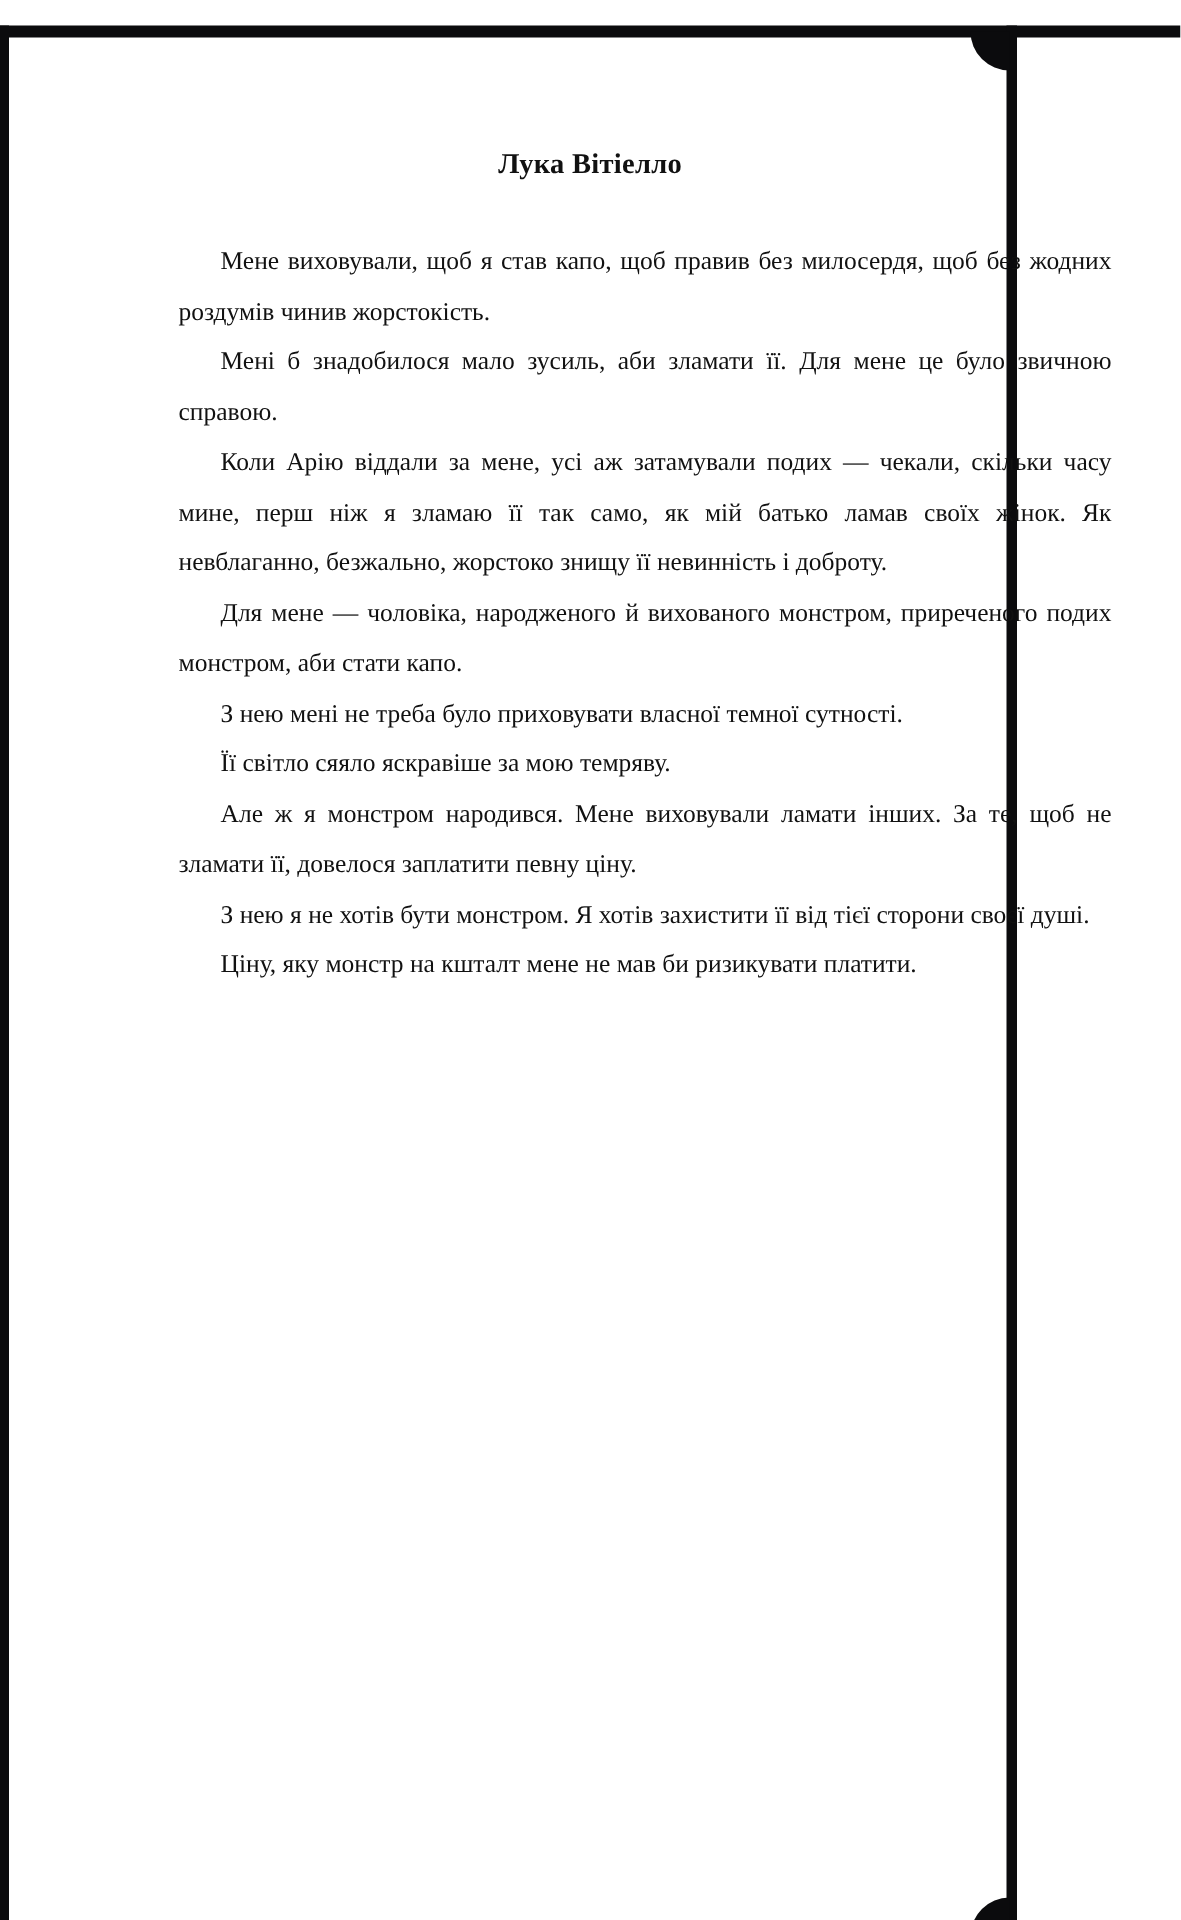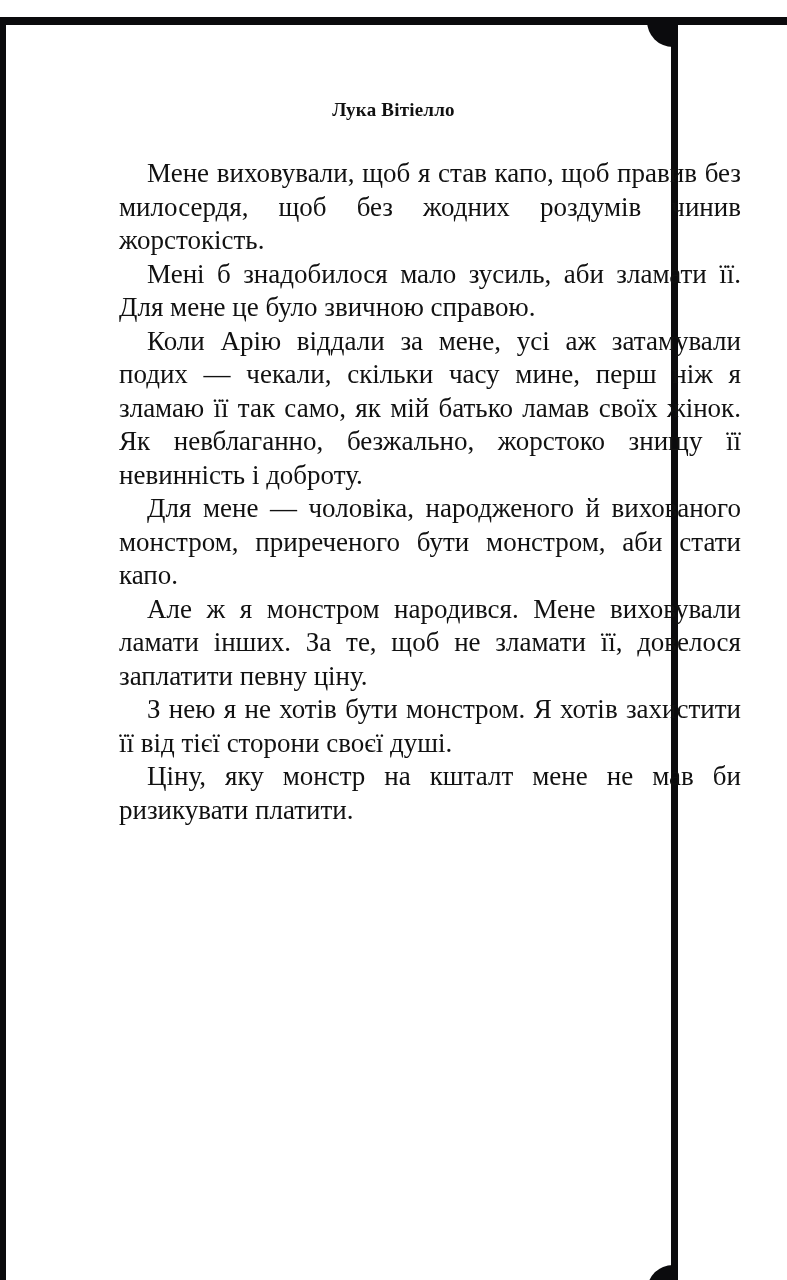--- a/index.html
+++ b/index.html
@@ -72,21 +72,21 @@
     font-weight: bold;
     font-size: 19px;
     letter-spacing: 0.2px;
   }
 
   .body-text {
     position: absolute;
     top: 140px;
     left: 119px;
     width: 622px;
-    font-size: 27px;
+    font-size: 17px;
     line-height: 33.5px;
     text-align: justify;
     text-justify: inter-word;
   }
 
   .body-text p {
     margin: 0;
     text-indent: 28px;
   }
 </style>
@@ -101,19 +101,21 @@
   <div class="edge-bottom"></div>
   <div class="corner-tr"></div>
   <div class="corner-br"></div>
 
   <div class="running-head">Лука Вітіелло</div>
 
   <div class="body-text">
     <p>Мене виховували, щоб я став капо, щоб правив без милосердя, щоб без жодних роздумів чинив жорстокість.</p>
     <p>Мені б знадобилося мало зусиль, аби зламати її. Для мене це було звичною справою.</p>
     <p>Коли Арію віддали за мене, усі аж затамували подих — чекали, скільки часу мине, перш ніж я зламаю її так само, як мій батько ламав своїх жінок. Як невблаганно, безжально, жорстоко знищу її невинність і доброту.</p>
-    <p>Для мене — чоловіка, народженого й вихованого монстром, приреченого бути монстром, аби стати капо.</p>
+    <p>Для мене — чоловіка, народженого й вихованого монстром, приреченого подих монстром, аби стати капо.</p>
+    <p>З нею мені не треба було приховувати власної темної сутності.</p>
+    <p>Її світло сяяло яскравіше за мою темряву.</p>
     <p>Але ж я монстром народився. Мене виховували ламати інших. За те, щоб не зламати її, довелося заплатити певну ціну.</p>
     <p>З нею я не хотів бути монстром. Я хотів захистити її від тієї сторони своєї душі.</p>
     <p>Ціну, яку монстр на кшталт мене не мав би ризикувати платити.</p>
   </div>
 
 </div>
 
 </body></html>

